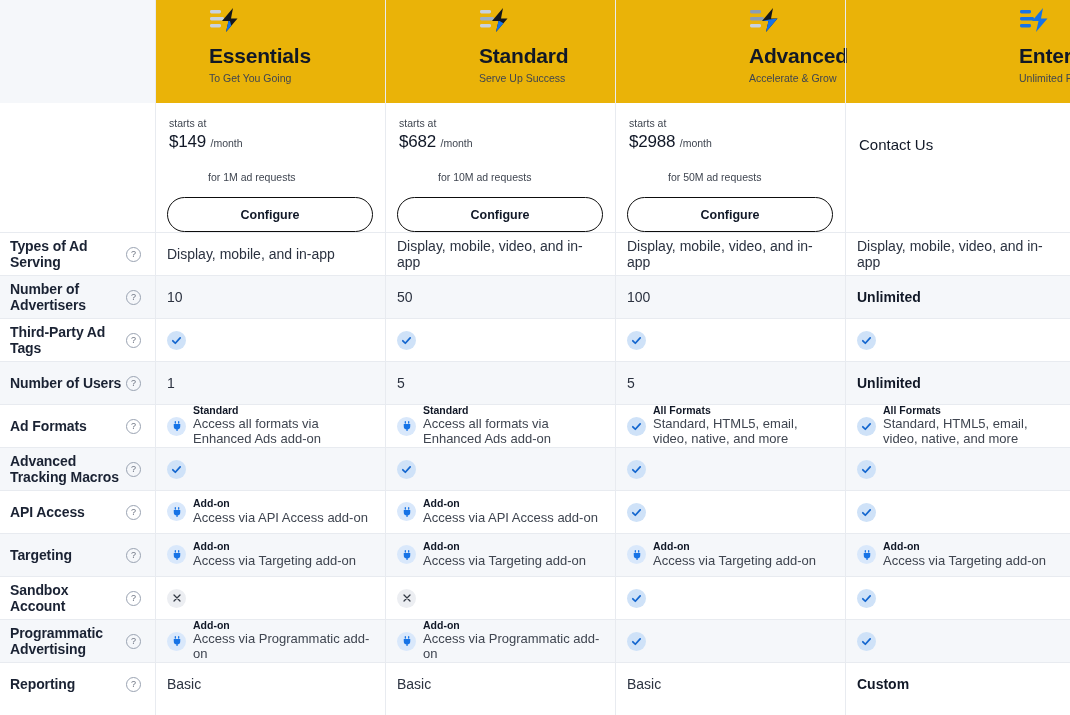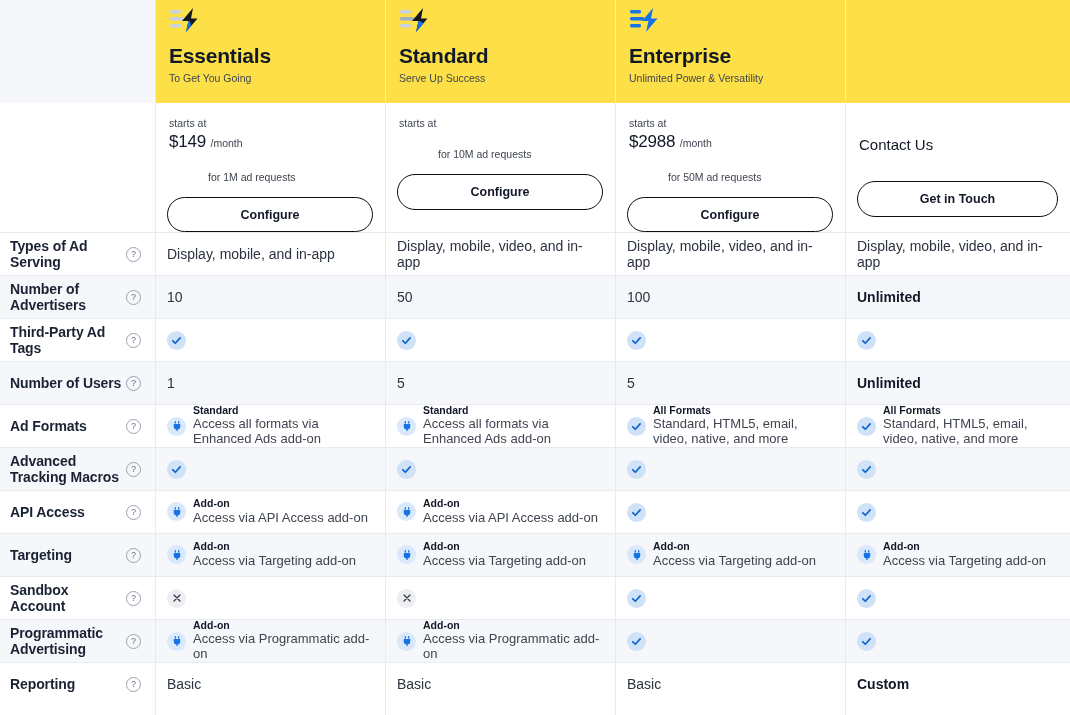--- a/index.html
+++ b/index.html
@@ -19,21 +19,21 @@
     padding: 0 14px 0 10px;
   }
   .cell { flex: 0 0 230px; width: 230px; padding: 0 12px 0 12px;
           display: flex; align-items: center; }
   .cell.c1 { flex: 0 0 230px; width: 230px; }
   .cell.c2 { flex: 0 0 230px; width: 230px; }
   .cell.c3 { flex: 0 0 230px; width: 230px; }
   .cell.c4 { flex: 0 0 225px; width: 225px; }
 
   
-  .hdr { height: 103px; background: #fde047; }
+  .hdr { height: 103px; background: #eab308; gap: 40px; }
   .hdr .cell-label { background: #f5f7fa; }
   .hdr .cell { flex-direction: column; align-items: flex-start;
                justify-content: flex-start; padding-top: 6px; }
   .plan-icon { width: 34px; height: 30px; margin-bottom: 8px; margin-left: 2px; }
   .plan-name {
     font-size: 21px; font-weight: bold; color: #111827;
     letter-spacing: -0.2px; line-height: 1.1; margin-left: 2px;
   }
   .plan-tag { font-size: 10.5px; color: #3f4550; margin-top: 5px; margin-left: 2px; }
 
@@ -118,20 +118,33 @@
           <rect x="1" y="11" width="14" height="3.4" rx="1.4" fill="#9fb0c6"></rect>
           <rect x="1" y="18" width="11" height="3.4" rx="1.4" fill="#c9d2e0"></rect>
           <path d="M24 2 L13 15 L19.5 15 L17 26 L28.5 12.5 L22 12.5 Z" fill="#14161c"></path>
           <path d="M19.5 15 L17 26 L24.5 17.2 L20.6 15 Z" fill="#1673e6"></path>
         </svg>
       </span>
       <div class="plan-name">Standard</div>
       <div class="plan-tag">Serve Up Success</div>
     </div>
 
+    <div class="cell c3">
+      <span class="plan-icon">
+        <svg viewBox="0 0 34 30" width="34" height="30">
+          <rect x="1" y="4" width="11" height="3.4" rx="1.4" fill="#8b9cb5"></rect>
+          <rect x="1" y="11" width="14" height="3.4" rx="1.4" fill="#8b9cb5"></rect>
+          <rect x="1" y="18" width="11" height="3.4" rx="1.4" fill="#c9d2e0"></rect>
+          <path d="M24 2 L13 15 L19.5 15 L17 26 L28.5 12.5 L22 12.5 Z" fill="#14161c"></path>
+          <path d="M20.2 13.6 L13 15 L19.5 15 L17 26 L28.5 12.5 Z" fill="#1673e6"></path>
+        </svg>
+      </span>
+      <div class="plan-name">Advanced</div>
+      <div class="plan-tag">Accelerate &amp; Grow</div>
+    </div>
 
     <div class="cell c4">
       <span class="plan-icon">
         <svg viewBox="0 0 34 30" width="34" height="30">
           <rect x="1" y="4" width="11" height="3.4" rx="1.4" fill="#1673e6"></rect>
           <rect x="1" y="11" width="14" height="3.4" rx="1.4" fill="#1673e6"></rect>
           <rect x="1" y="18" width="11" height="3.4" rx="1.4" fill="#1673e6"></rect>
           <path d="M24 2 L13 15 L19.5 15 L17 26 L28.5 12.5 L22 12.5 Z" fill="#1673e6"></path>
         </svg>
       </span>
@@ -148,37 +161,40 @@
       <div class="amount-line">
         <span class="amount">$149</span>
         <span class="per">/month</span>
       </div>
       <div class="reqs">for 1M ad requests</div>
       <button class="btn">Configure</button>
     </div>
 
     <div class="cell c2">
       <div class="starts">starts at</div>
+      <div class="amount-line">
+        <span class="amount">$682</span>
+        <span class="per">/month</span>
+      </div>
       <div class="reqs">for 10M ad requests</div>
       <button class="btn">Configure</button>
     </div>
 
     <div class="cell c3">
       <div class="starts">starts at</div>
       <div class="amount-line">
         <span class="amount">$2988</span>
         <span class="per">/month</span>
       </div>
       <div class="reqs">for 50M ad requests</div>
       <button class="btn">Configure</button>
     </div>
 
     <div class="cell c4">
       <div class="contact">Contact Us</div>
-      <button class="btn">Get in Touch</button>
     </div>
   </div>
 
   <div id="feature-rows">
       <div class="row frow">
         <div class="cell-label">
           <span class="flabel">Types of Ad Serving</span>
           <span class="help">?</span>
         </div>
         <div class="cell c1">

